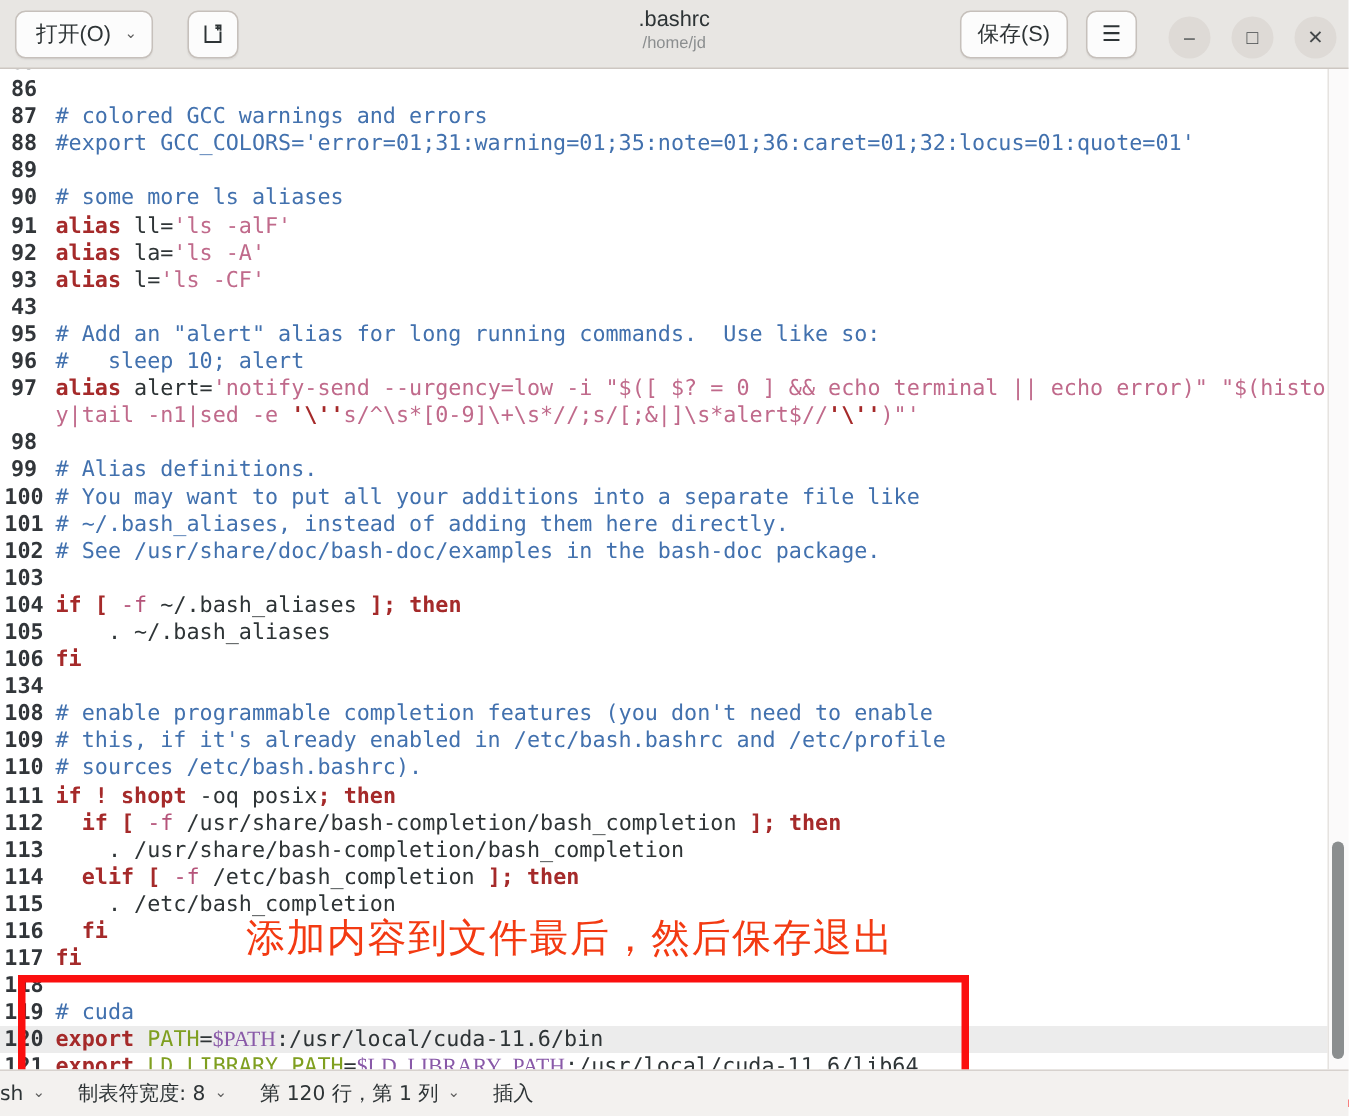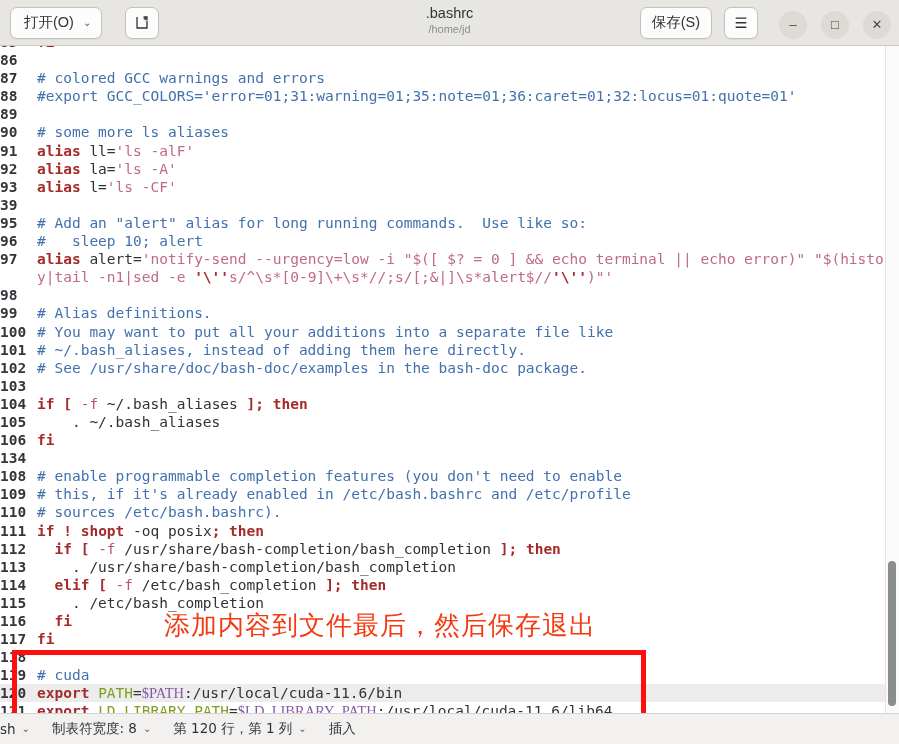--- a/index.html
+++ b/index.html
@@ -59,21 +59,21 @@
     font-family:"DejaVu Sans Mono", monospace;
     font-size:14.5px;
   }
   .codewrap{ position:absolute; left:0; top:-13px; width:899px; }
 
   .row{ display:flex; align-items:flex-start; min-height:18.1px; }
   .row.cur{ background:#ececec; }
 
   .gutter{
     flex:0 0 36px; width:36px;
-    text-align:left; padding-right:4px;
+    text-align:center; padding-right:4px;
     color:#32363a; font-weight:bold;
     font-size:14.5px; line-height:18.1px;
     user-select:none;
   }
   .code{
     flex:1 1 auto; white-space:pre-wrap;
     line-height:18.1px; color:#2e3436;
     padding-left:1px;
     word-break:break-all;
   }
@@ -206,21 +206,21 @@
       </div>
       <div class="row">
         <div class="gutter">92</div>
         <div class="code"><span class="c-kw">alias</span><span class="c-pl"> la=</span><span class="c-str">'ls -A'</span></div>
       </div>
       <div class="row">
         <div class="gutter">93</div>
         <div class="code"><span class="c-kw">alias</span><span class="c-pl"> l=</span><span class="c-str">'ls -CF'</span></div>
       </div>
       <div class="row">
-        <div class="gutter">39</div>
+        <div class="gutter">43</div>
         <div class="code">&nbsp;</div>
       </div>
       <div class="row">
         <div class="gutter">95</div>
         <div class="code"><span class="c-com"># Add an "alert" alias for long running commands.  Use like so:</span></div>
       </div>
       <div class="row">
         <div class="gutter">96</div>
         <div class="code"><span class="c-com">#   sleep 10; alert</span></div>
       </div>

